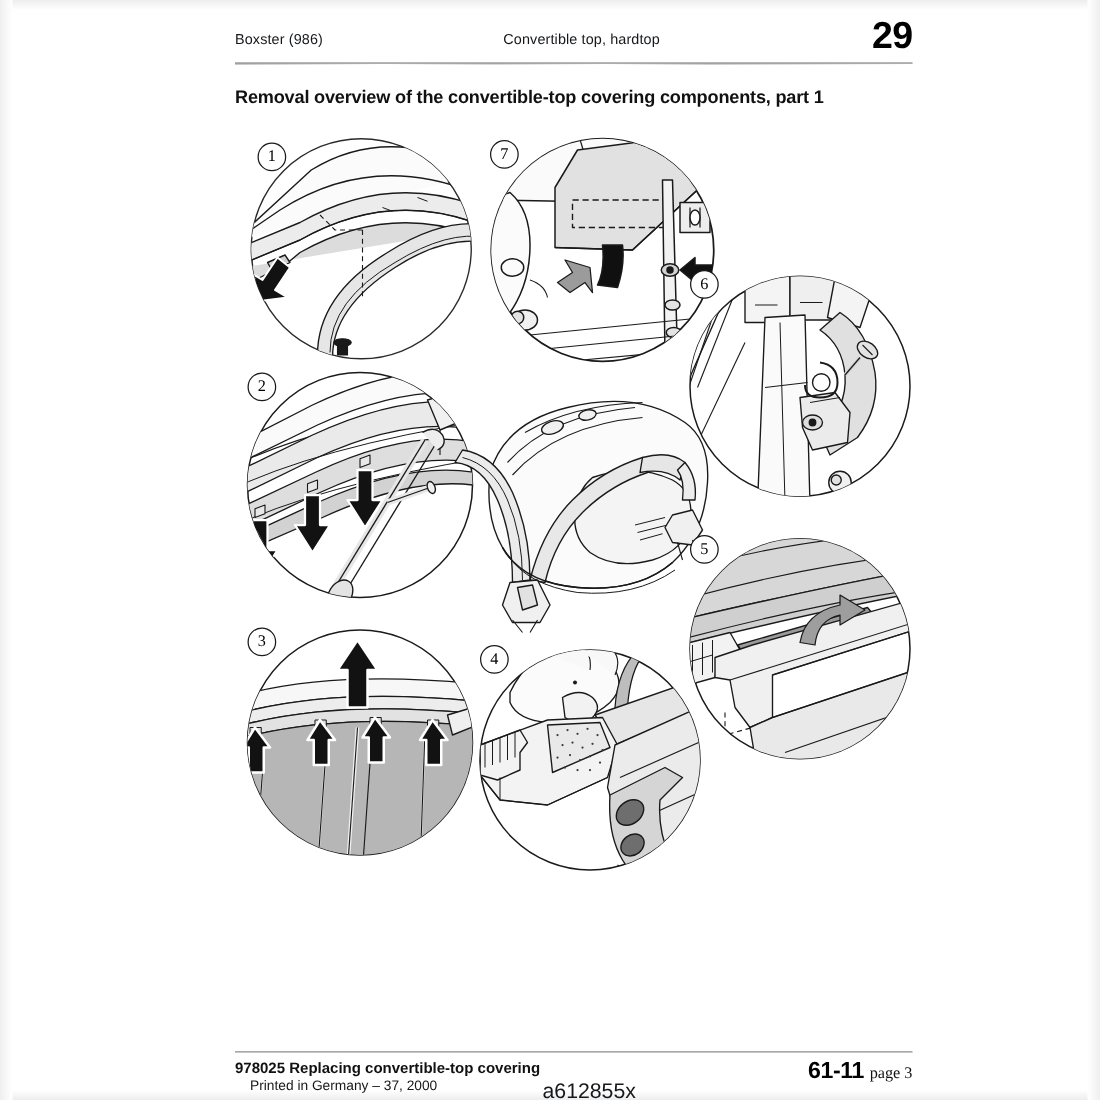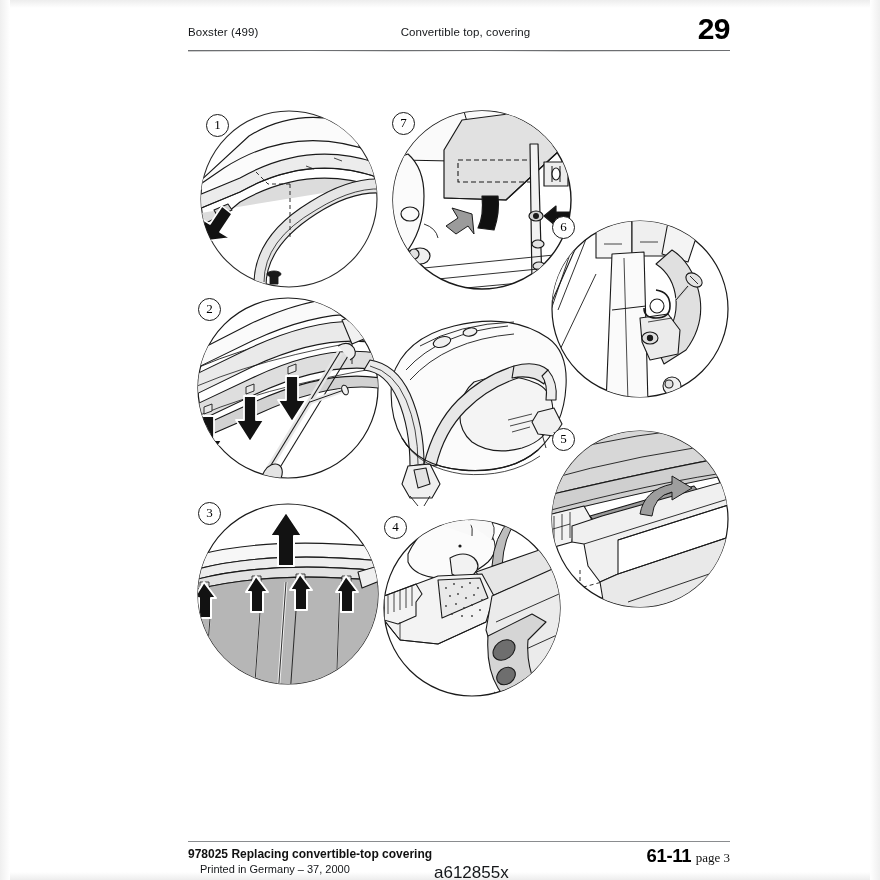--- a/index.html
+++ b/index.html
@@ -196,26 +196,27 @@
 <body>
 
 <div id="page">
 
   <div class="edge-shade-t"></div>
   <div class="edge-shade-b"></div>
   <div class="edge-shade-l"></div>
   <div class="edge-shade-r"></div>
 
   <div id="header">
-    <div class="hdr-left">Boxster (499)</div>
-    <div class="hdr-center">Convertible top, covering</div>
+    <div class="hdr-left">Boxster (986)</div>
+    <div class="hdr-center">Convertible top, hardtop</div>
     <div class="hdr-chapter">29</div>
   </div>
   <div id="header-rule"></div>
 
+  <div id="page-title">Removal overview of the convertible-top covering components, part 1</div>
 
   <div id="illustration">
 
     <div class="fig" style="left:14px; top:8px;">
       <svg width="190" height="185" viewBox="0 0 190 185">
         <defs>
           <clipPath id="c1">
               <circle cx="95" cy="93" r="88"></circle>
             </clipPath>
         </defs>

